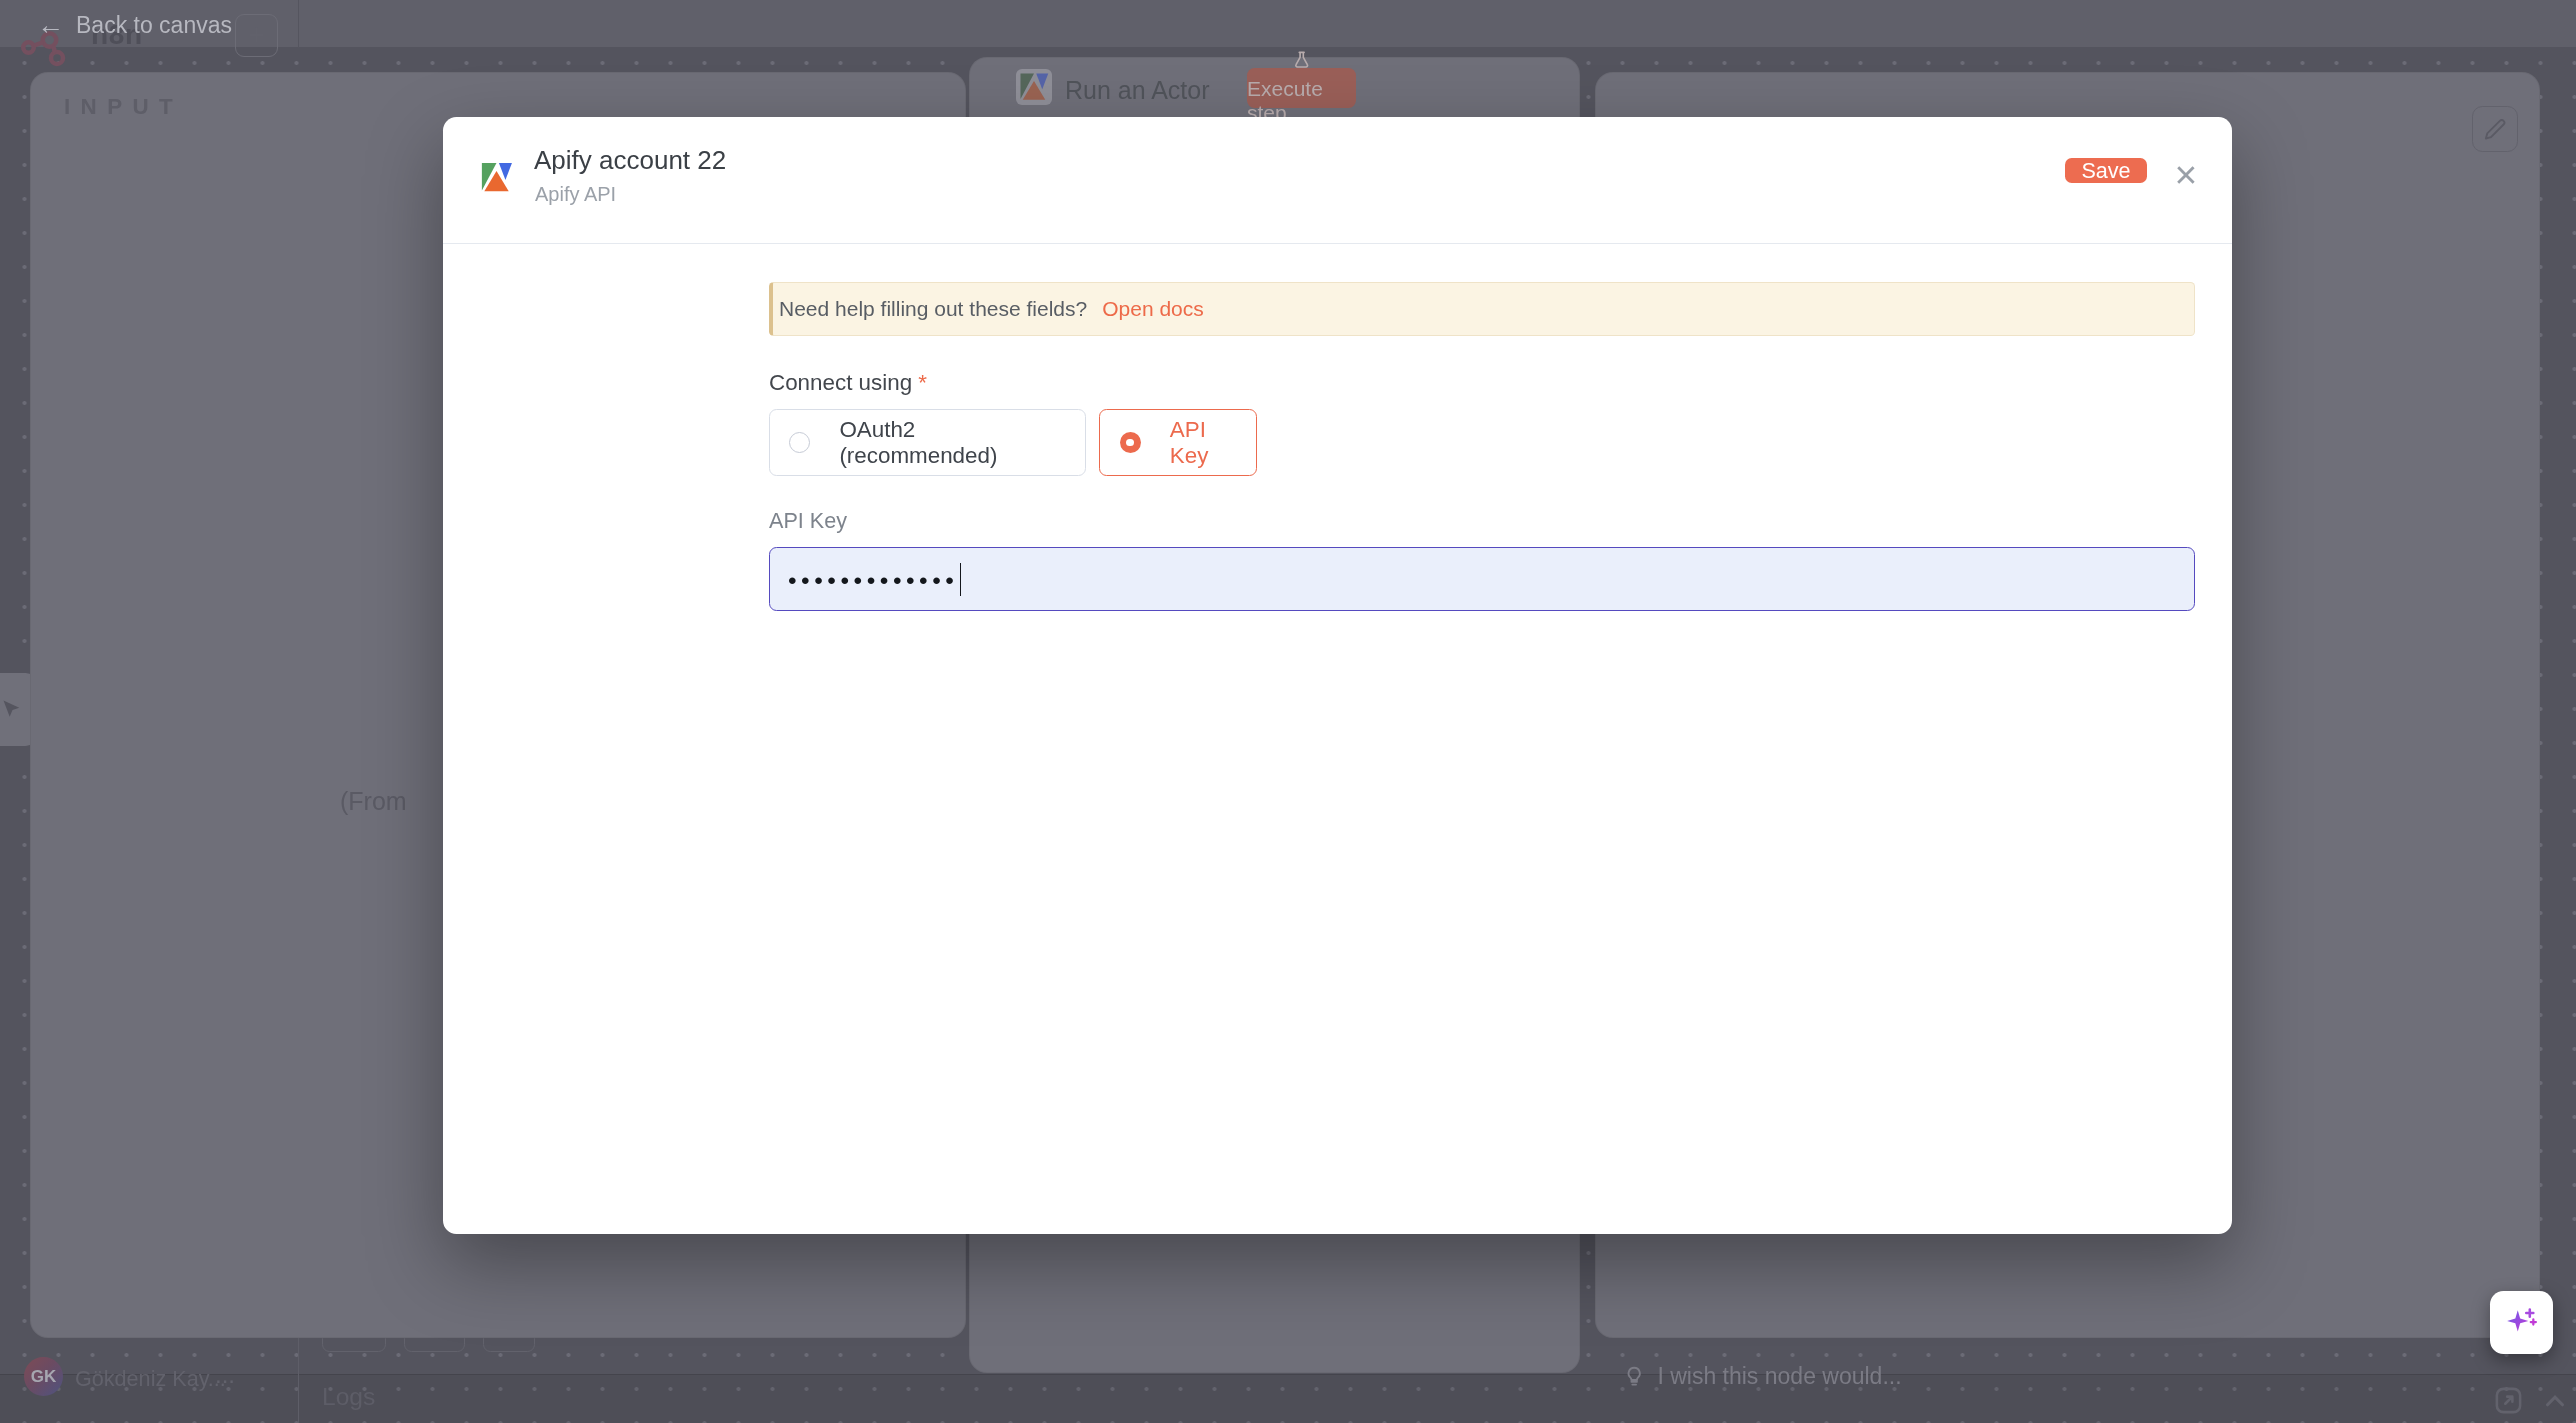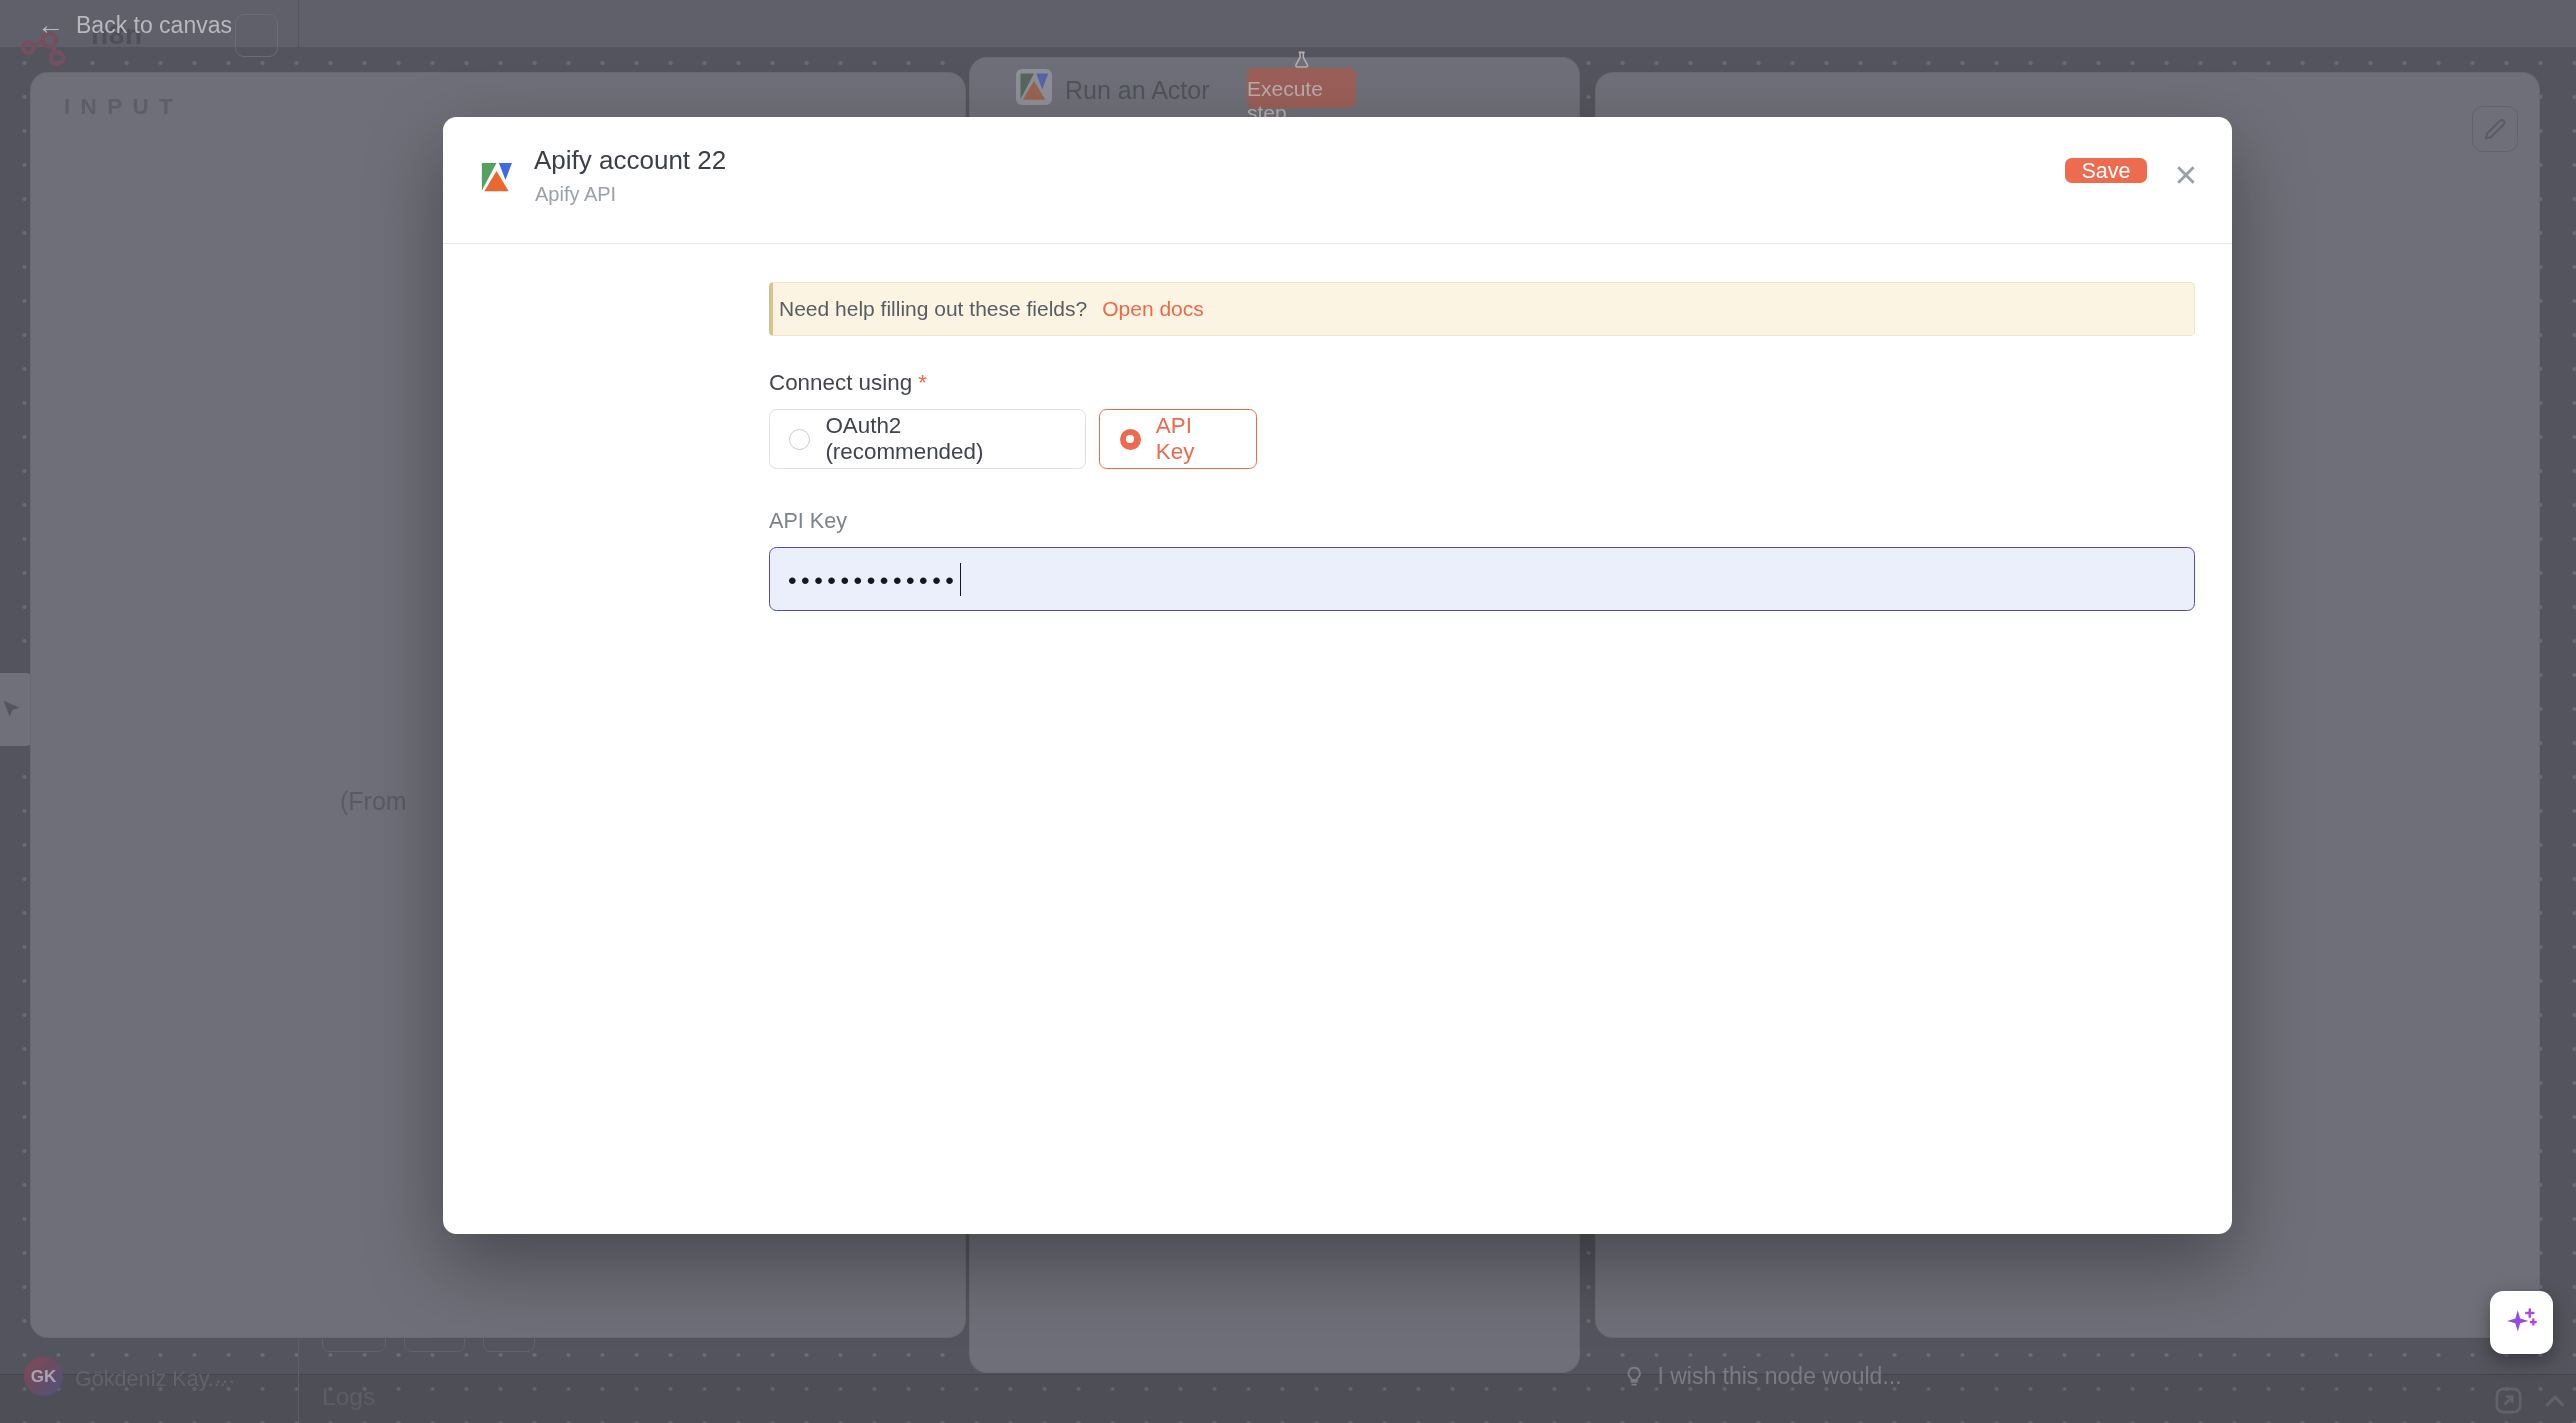--- a/index.html
+++ b/index.html
@@ -100,22 +100,22 @@
   .content { position:absolute; left:326px; top:0; width:1426px; height:100%; }
   .banner { position:absolute; left:0; top:165px; width:1426px; height:54px;
     background:#FBF4E3; border:0.7px solid #EFE3C8; border-left:4.5px solid #DCC18E;
     border-radius:4.5px; display:flex; align-items:center; padding-left:6px;
     font-size:21px; color:#585D64; }
   .banner a { color:#ED6A49; text-decoration:none; margin-left:15px; cursor:pointer; }
 
   .field-label { position:absolute; left:0; font-size:22.4px; color:#43474D; }
   .req { color:#ED6A49; margin-left:6px; }
   .cards { position:absolute; left:0; top:292px; display:flex; gap:13.4px; }
-  .card { height:60px; border:1.1px solid #D9DEE7; border-radius:7.5px; background:#fff;
-    display:flex; align-items:center; padding:0 25px 0 19.4px; gap:15px; font-size:22.4px;
+  .card { height:67px; border:1.1px solid #D9DEE7; border-radius:7.5px; background:#fff;
+    display:flex; align-items:center; padding:0 25px 0 19.4px; gap:29px; font-size:22.4px;
     color:#3F444B; cursor:pointer; }
   .card.selected { border-color:#EC6A4D; color:#EC6A4D; }
   .radio { width:21px; height:21px; border-radius:50%; border:1.5px solid #C6CBD6;
     background:#fff; flex:0 0 auto; }
   .radio.on { border:none; background:#EC6A4D; position:relative; }
   .radio.on::after { content:""; position:absolute; left:6.7px; top:6.7px; width:7.5px;
     height:7.5px; border-radius:50%; background:#fff; }
 
   .apikey-label { position:absolute; left:0; top:391px; font-size:21.6px; color:#7D838C; }
   .apikey-input { position:absolute; left:0; top:430px; width:1426px; height:64px;

